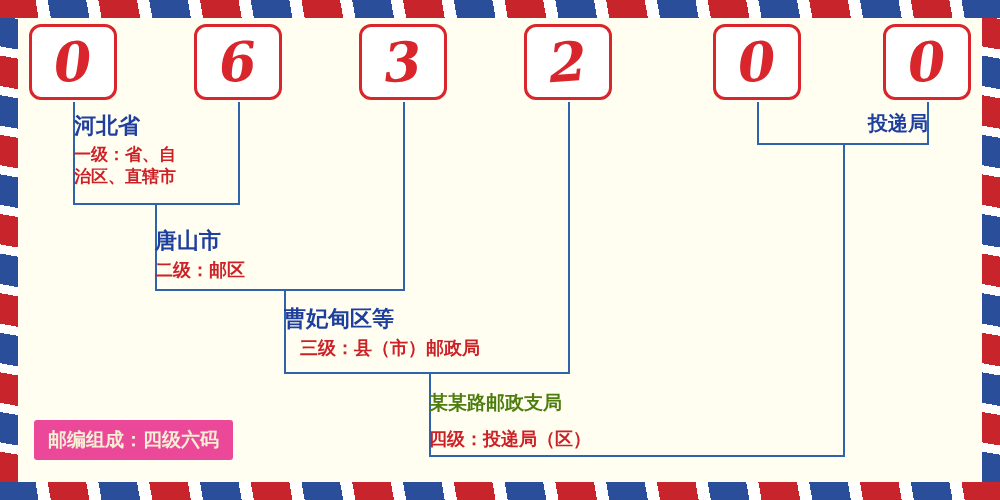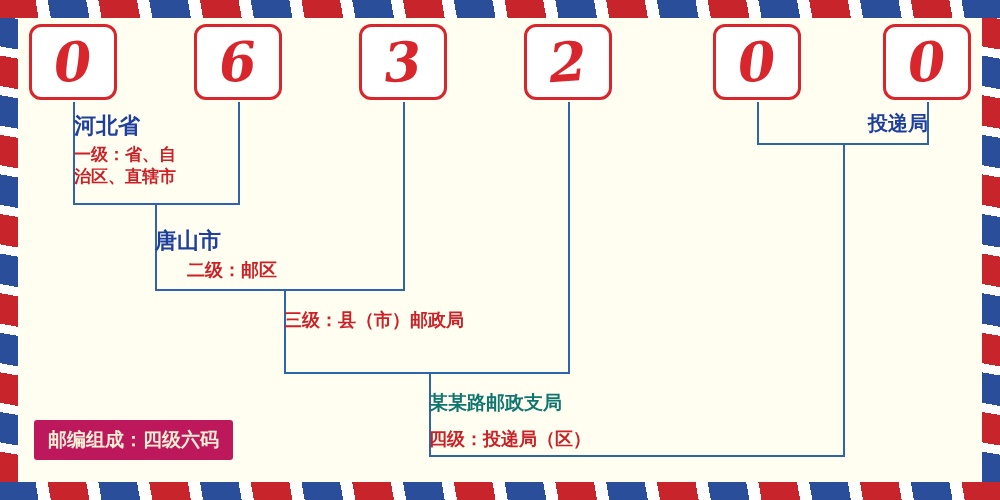--- a/index.html
+++ b/index.html
@@ -57,26 +57,26 @@
   .place-name{
     color:#1f3f9e;font-weight:bold;font-size:22px;line-height:1.25;
   }
   .level-desc{
     color:#cc2127;font-size:17px;font-weight:bold;line-height:1.35;margin-top:3px;
   }
   .delivery-label{
     position:absolute;left:758px;top:110px;width:170px;text-align:right;
     color:#1f3f9e;font-weight:bold;font-size:20px;
   }
-  .level4-name{color:#0f766e;font-weight:bold;font-size:19px;margin-bottom:11px;}
+  .level4-name{color:#4d7c0f;font-weight:bold;font-size:19px;margin-bottom:11px;}
   .level4-desc{color:#cc2127;font-size:18px;font-weight:bold;}
   
   .badge{
     position:absolute;left:34px;top:420px;
-    background:#be185d;color:#f6efd4;
+    background:#ec4899;color:#f6efd4;
     font-size:19px;font-weight:bold;
     padding:7px 14px;border-radius:3px;
   }
 </style>
 </head>
 <body>
 
 <div class="page">
 
   <div class="strip top"></div>
@@ -120,25 +120,26 @@
   <div class="vl" style="left:927px;top:102px;height:43px;"></div>
 
   <div class="label-block" style="left:74px;top:112px;width:164px;">
     <div class="place-name">河北省</div>
     <div class="level-desc">一级：省、自</div>
     <div class="level-desc" style="margin-top:0;">治区、直辖市</div>
   </div>
 
   <div class="label-block" style="left:155px;top:227px;width:206px;">
     <div class="place-name">唐山市</div>
-    <div class="level-desc" style="font-size:18px;padding-left:32px;">二级：邮区</div>
+    <div class="level-desc" style="font-size:18px;">二级：邮区</div>
   </div>
 
   <div class="label-block" style="left:284px;top:305px;width:286px;">
-    <div class="level-desc" style="font-size:18px;">三级：县（市）邮政局</div>
+    <div class="place-name">曹妃甸区等</div>
+    <div class="level-desc" style="font-size:18px;margin-left:16px;">三级：县（市）邮政局</div>
   </div>
 
   <div class="label-block" style="left:429px;top:390px;width:416px;">
     <div class="level4-name">某某路邮政支局</div>
     <div class="level4-desc">四级：投递局（区）</div>
   </div>
 
   <div class="delivery-label">投递局</div>
 
   <div class="badge">邮编组成：四级六码</div>

